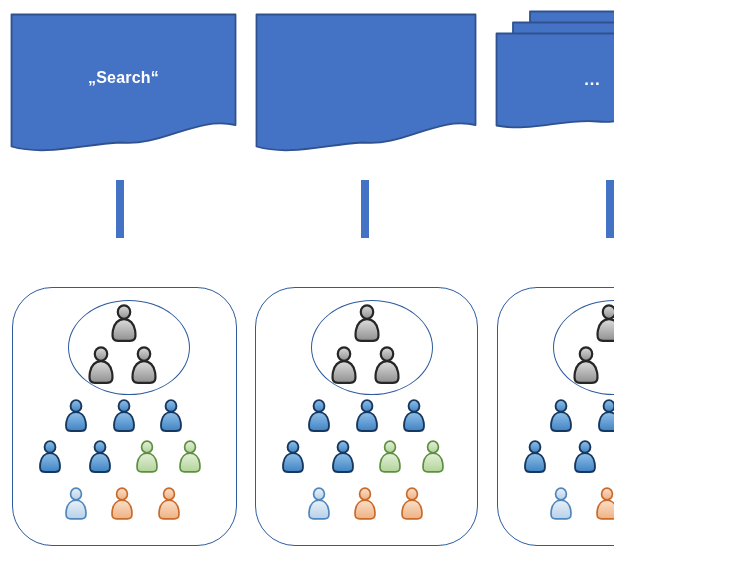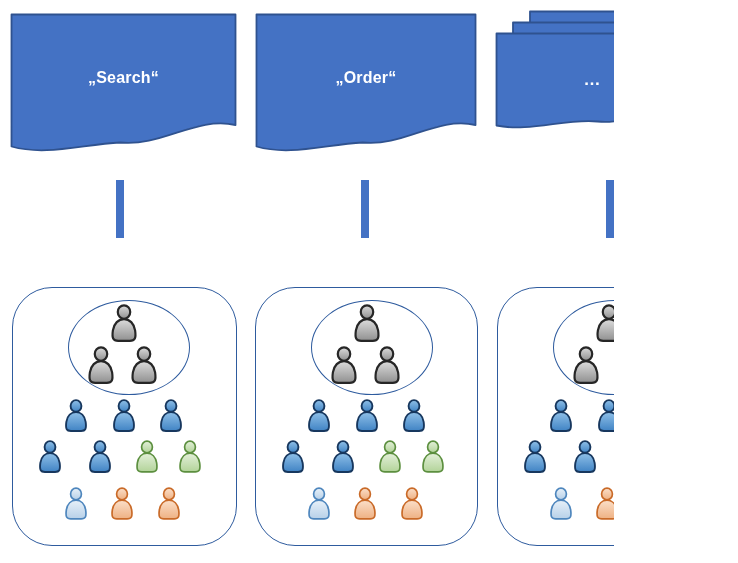--- a/index.html
+++ b/index.html
@@ -81,21 +81,20 @@
         C186,103 152,134 110,129.5 C70,132 35,143 1.5,133.5 Z"></path>
     </svg>
     <div class="doc-label">„Search“</div>
   </div>
 
   <div class="doc doc-2">
     <svg viewBox="0 0 227 145" preserveAspectRatio="none">
       <path class="doc-fill" d="M1.5,1.5 L225.5,1.5 L225.5,112
         C186,103 152,134 110,129.5 C70,132 35,143 1.5,133.5 Z"></path>
     </svg>
-    <div class="doc-label">„Order“</div>
   </div>
 
   <div class="multidoc">
     <svg viewBox="0 0 226 125">
       <g class="doc-fill">
         <path transform="translate(34,1.5)" d="M0,0 L190,0 L190,76 C160,69 133,92 101,88 C70,84.5 33,99 0,92 Z"></path>
         <path transform="translate(17,12.5)" d="M0,0 L190,0 L190,76 C160,69 133,92 101,88 C70,84.5 33,99 0,92 Z"></path>
         <path transform="translate(0.5,23.5)" d="M0,0 L190,0 L190,76 C160,69 133,92 101,88 C70,84.5 33,99 0,92 Z"></path>
       </g>
     </svg>

